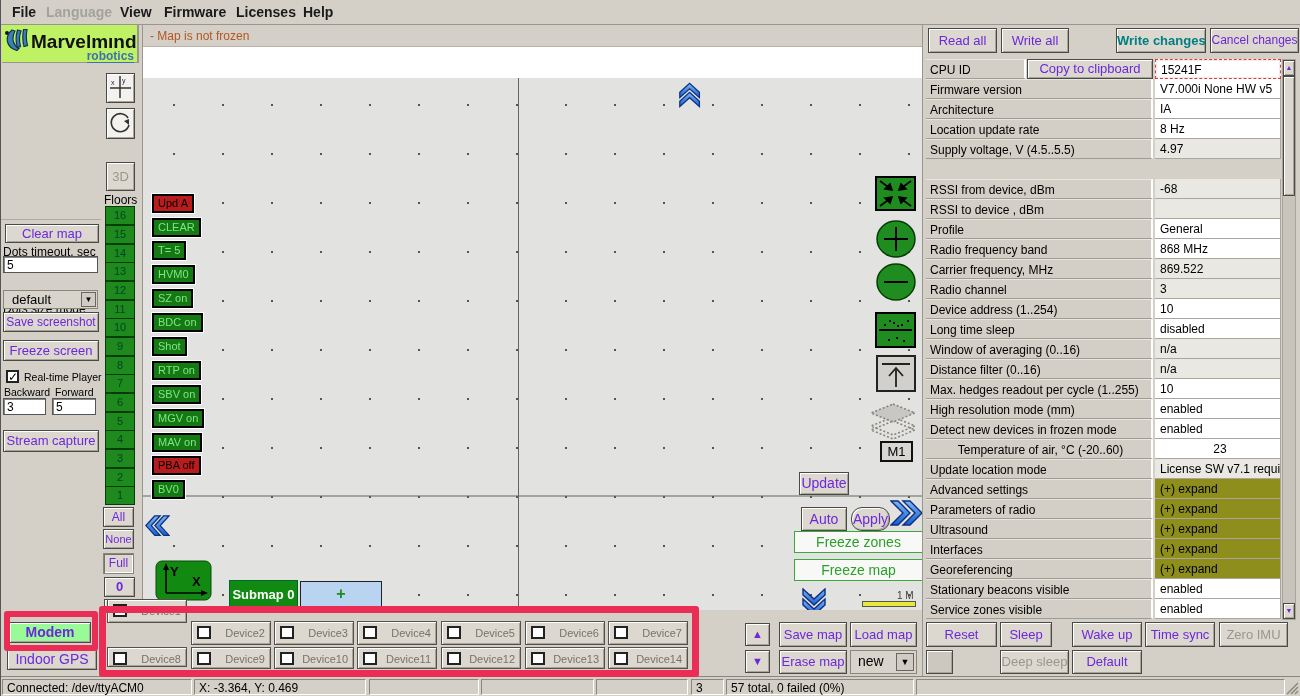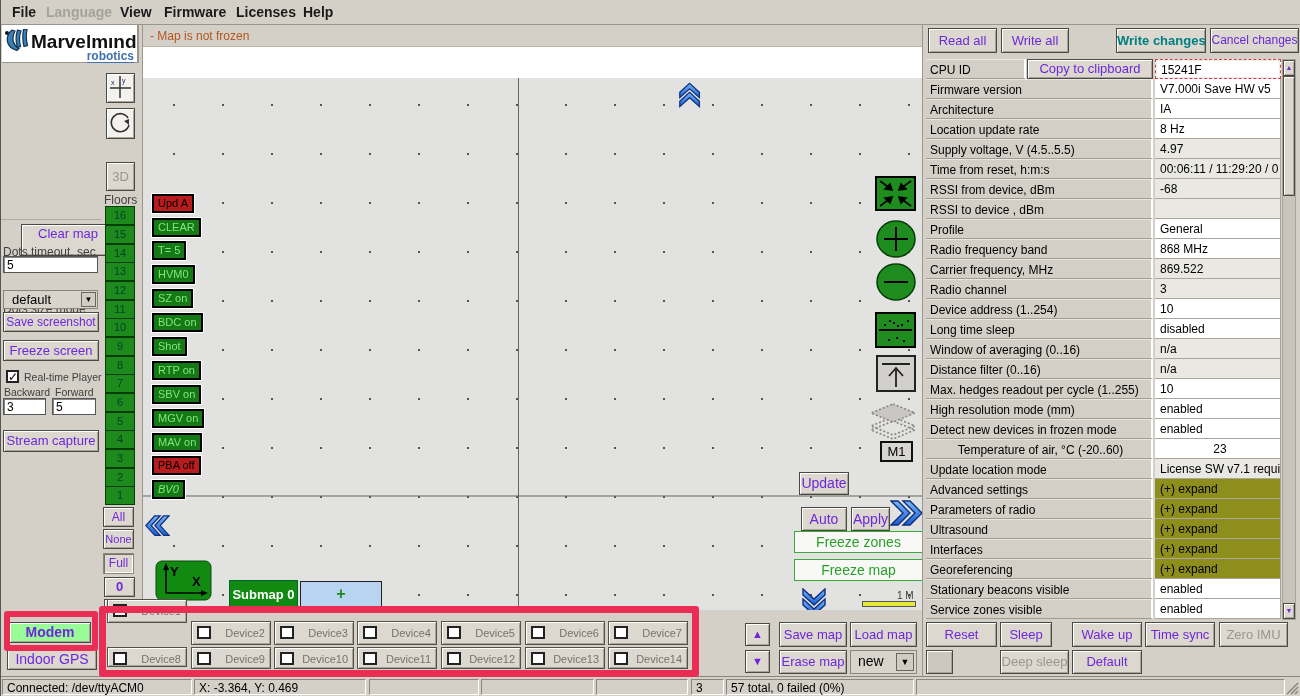--- a/index.html
+++ b/index.html
@@ -4,25 +4,25 @@
 html,body{width:1300px;height:696px;overflow:hidden;}
 #app{position:relative;width:1300px;height:696px;background:#d4d0c8;border-left:1px solid #555;}
 .abs{position:absolute;}
 .btn{position:absolute;background:#dcd8d0;border:1px solid #4a4a44;box-shadow:inset 1px 1px 0 #fff,inset -1px -1px 0 #a8a49c;color:#6d28d9;text-align:center;font-size:13px;white-space:nowrap;overflow:hidden;}
 .btn.dis{color:#9a968e;}
 .sunk{border:1px solid #8a867e;box-shadow:inset 1px 1px 0 #76726a,inset -1px -1px 0 #fff;}
 
 #menubar{position:absolute;left:0;top:0;width:1300px;height:25px;background:#d4d0c8;border-bottom:1px solid #9a968e;font-size:14px;font-weight:700;color:#1a1a1a;}
 #menubar span{position:absolute;top:4px;}
 
-#logo{position:absolute;left:1px;top:25px;width:137px;height:38px;background:#ffffff;border-right:2px solid #9a968e;border-bottom:1px solid #9a968e;padding-left:36px;}
+#logo{position:absolute;left:1px;top:25px;width:137px;height:38px;background:#bef264;border-right:2px solid #9a968e;border-bottom:1px solid #9a968e;padding-left:36px;}
 #logoname{position:absolute;left:29px;top:6px;font-size:19px;font-weight:700;color:#111;letter-spacing:0px;}
 #logorob{position:absolute;right:3px;top:26px;font-size:12px;font-weight:700;color:#3f72ad;border-bottom:1px solid #3f72ad;line-height:11px;}
 
-.lbl{position:absolute;font-size:12px;color:#404040;}
+.lbl{position:absolute;font-size:12px;color:#000000;}
 .inp{position:absolute;background:#fff;border:1px solid #555;box-shadow:inset 1px 1px 0 #888;font-size:12px;padding:1px 3px;}
 
 .fl{position:absolute;left:104px;width:30px;background:#1e8a1e;border:1px solid #063d06;color:#042;font-size:11px;text-align:center;line-height:16px;}
 
 #map{position:absolute;left:141px;top:25px;width:780px;height:585px;background:#e2e2e0;border-left:1px solid #9a968e;}
 #mapmsg{position:absolute;left:0;top:0;width:780px;height:22px;background:#d4d0c8;border-bottom:1px solid #b8b4ac;color:#b4551e;font-size:12px;padding:4px 0 0 7px;}
 #mapwhite{position:absolute;left:0;top:22px;width:780px;height:31px;background:#fff;}
 .mbtn{position:absolute;left:9px;border:2px solid #000;background:#157815;color:#7de87d;font-size:11px;line-height:13px;padding:1px 4px;box-shadow:0 0 0 1px #fff;white-space:nowrap;}
 .mbtnw{background:#b91c1c;color:#000;}
 
@@ -60,21 +60,21 @@
 <circle cx="3" cy="5" r="2" fill="#181410"></circle>
 <path d="M8,2 L11,3 C9,7 8.5,11 9.5,14 C10.5,17 12,19 15,20.5 L13,22.5 C8,21 4.5,18 3.5,14 C2.5,9 4.5,5 8,2 Z" fill="#3b7fb4" stroke="#12344f" stroke-width="1.2"></path>
 <path d="M13.5,2 L17,3 C15,8 15,13 16.5,18.5 L13.5,19.5 C11.5,14 12,7 13.5,2 Z" fill="#3b7fb4" stroke="#12344f" stroke-width="1.2"></path>
 <path d="M19.5,1.5 L23,1.5 C22,7 22,12 23.5,17.5 L20,18.5 C18.5,13 18.5,7 19.5,1.5 Z" fill="#3b7fb4" stroke="#12344f" stroke-width="1.2"></path>
 </svg>
 <div id="logoname">Marvelmınd</div>
 <div id="logorob">robotics</div>
 </div>
 
 <div style="position:absolute;left:0;top:219px;width:100px;border-top:1px solid #b0aca4;"></div>
-<div class="btn" style="left:20px;top:224px;width:94px;height:32px;line-height:17px;">Clear map</div>
+<div class="btn" style="left:4px;top:224px;width:94px;height:19px;line-height:17px;">Clear map</div>
 <div class="lbl" style="left:2px;top:245px;">Dots timeout, sec</div>
 <div class="inp" style="left:2px;top:256px;width:95px;height:17px;">5</div>
 <div class="lbl" style="left:2px;top:278px;margin-top:24px;">Dots size mode</div>
 <div class="abs" style="left:2px;top:290px;width:95px;height:19px;background:#d8d4cc;border:1px solid #8a867e;font-size:13px;padding:1px 0 0 8px;">default
 <span class="abs" style="right:1px;top:1px;width:15px;height:15px;background:#d0ccc4;border:1px solid #6a665e;text-align:center;line-height:14px;font-size:8px;">▼</span></div>
 <div class="btn" style="left:2px;top:312px;width:96px;height:20px;line-height:18px;font-size:12px;">Save screenshot</div>
 <div class="btn" style="left:2px;top:340px;width:96px;height:21px;line-height:19px;">Freeze screen</div>
 <div class="abs" style="left:5px;top:370px;width:13px;height:13px;background:#fff;border:2px solid #222;font-size:12px;line-height:10px;">✓</div>
 <div class="lbl" style="left:23px;top:371px;font-size:10.5px;">Real-time Player</div>
 <div class="lbl" style="left:3px;top:386px;font-size:10.5px;">Backward</div>
@@ -142,21 +142,21 @@
 <div class="mbtn" style="top:216px;">T= 5</div>
 <div class="mbtn" style="top:240px;">HVM0</div>
 <div class="mbtn" style="top:264px;">SZ on</div>
 <div class="mbtn" style="top:288px;">BDC on</div>
 <div class="mbtn" style="top:312px;">Shot</div>
 <div class="mbtn" style="top:336px;">RTP on</div>
 <div class="mbtn" style="top:360px;">SBV on</div>
 <div class="mbtn" style="top:384px;">MGV on</div>
 <div class="mbtn" style="top:408px;">MAV on</div>
 <div class="mbtn mbtnw" style="top:431px;">PBA off</div>
-<div class="mbtn" style="top:455px;font-style:italic;">BV0</div>
+<div class="mbtn" style="top:455px;">BV0</div>
 
 <svg class="abs" style="left:535px;top:56px" width="25" height="28" viewBox="0 0 28 28">
 <defs>
           <linearGradient id="bg1" x1="0" y1="0" x2="0" y2="1">
             <stop offset="0" stop-color="#7cb6f4"></stop>
             <stop offset="1" stop-color="#1b5ecf"></stop>
           </linearGradient>
         </defs>
 <polygon points="2,11 13,1 24,11 24,17 13,7 2,17" fill="url(#bg1)" stroke="#0c2f80" stroke-width="1.4"></polygon>
 <polygon points="2,21 13,11 24,21 24,27 13,17 2,27" fill="url(#bg1)" stroke="#0c2f80" stroke-width="1.4"></polygon>
@@ -219,21 +219,21 @@
 </svg>
 <svg class="abs" style="left:727px;top:378px" width="47" height="37" viewBox="0 0 47 37">
 <polygon points="23,14 45,23 23,32 1,23" fill="none" stroke="#88847c" stroke-width="1.6" stroke-dasharray="2,2"></polygon>
 <polygon points="23,18 45,27 23,36 1,27" fill="none" stroke="#88847c" stroke-width="1.6" stroke-dasharray="2,2"></polygon>
 <polygon points="23,1 45,10 23,19 1,10" fill="#c9c7c3" stroke="#88847c" stroke-width="1.6" stroke-dasharray="2,2"></polygon>
 </svg>
 <div class="abs" style="left:737px;top:416px;width:33px;height:21px;background:#d8d6d2;border:2px solid #111;font-size:13px;text-align:center;line-height:17px;">M1</div>
 
 <div class="btn" style="left:656px;top:447px;width:50px;height:23px;line-height:21px;font-size:14px;">Update</div>
 <div class="btn" style="left:658px;top:482px;width:46px;height:24px;line-height:22px;font-size:14px;">Auto</div>
-<div class="btn" style="left:708px;top:482px;width:39px;height:24px;line-height:22px;font-size:14px;">Apply</div>
+<div class="btn" style="left:708px;top:482px;width:39px;height:24px;line-height:22px;font-size:14px;border-radius:11px;">Apply</div>
 <div class="frz" style="top:506px;">Freeze zones</div>
 <div class="frz" style="top:534px;">Freeze map</div>
 
 <svg class="abs" style="left:12px;top:535px" width="57" height="41" viewBox="0 0 57 41">
 <rect x="1" y="1" width="55" height="39" rx="6" fill="#128a12" stroke="#0a4a0a" stroke-width="1"></rect>
 <line x1="11" y1="33" x2="11" y2="8" stroke="#000" stroke-width="1.6"></line>
 <polygon points="11,3 8,10 14,10" fill="#000"></polygon>
 <line x1="11" y1="33" x2="48" y2="33" stroke="#000" stroke-width="1.6"></line>
 <polygon points="53,33 46,30 46,36" fill="#000"></polygon>
 <text x="15" y="16" font-size="13" font-weight="bold" fill="#000">Y</text>
@@ -255,37 +255,33 @@
 <div class="btn" style="left:1209px;top:28px;width:89px;height:25px;line-height:23px;font-size:12px;">Cancel changes</div>
 
 <div class="abs" style="left:921px;top:59px;width:379px;height:561px;">
 <div class="trow" style="top:0px;">
         <div class="tlab" style="width:100px;">CPU ID</div>
         <div class="btn" style="left:101px;top:0px;width:126px;height:20px;line-height:18px;font-size:13px;">Copy to clipboard</div>
         <div class="tval vw" style="border:1px dashed #d04040;box-shadow:inset 0 0 0 1px #f8e8e8;">15241F</div>
       </div>
 <div class="trow" style="top:20px;">
         <div class="tlab">Firmware version</div>
-        <div class="tval vw" style="">V7.000i Save HW v5</div>
+        <div class="tval vw" style="">V7.000i None HW v5</div>
       </div>
 <div class="trow" style="top:40px;">
         <div class="tlab">Architecture</div>
         <div class="tval vw" style="">IA</div>
       </div>
 <div class="trow" style="top:60px;">
         <div class="tlab">Location update rate</div>
         <div class="tval vw" style="">8 Hz</div>
       </div>
 <div class="trow" style="top:80px;">
         <div class="tlab">Supply voltage, V (4.5..5.5)</div>
         <div class="tval vg" style="">4.97</div>
-      </div>
-<div class="trow" style="top:100px;">
-        <div class="tlab">Time from reset, h:m:s</div>
-        <div class="tval vg" style="">00:06:11 / 11:29:20 / 0</div>
       </div>
 <div class="trow" style="top:120px;">
         <div class="tlab">RSSI from device, dBm</div>
         <div class="tval vg" style="">-68</div>
       </div>
 <div class="trow" style="top:160px;">
         <div class="tlab">Profile</div>
         <div class="tval vw" style="">General</div>
       </div>
 <div class="trow" style="top:140px;">

